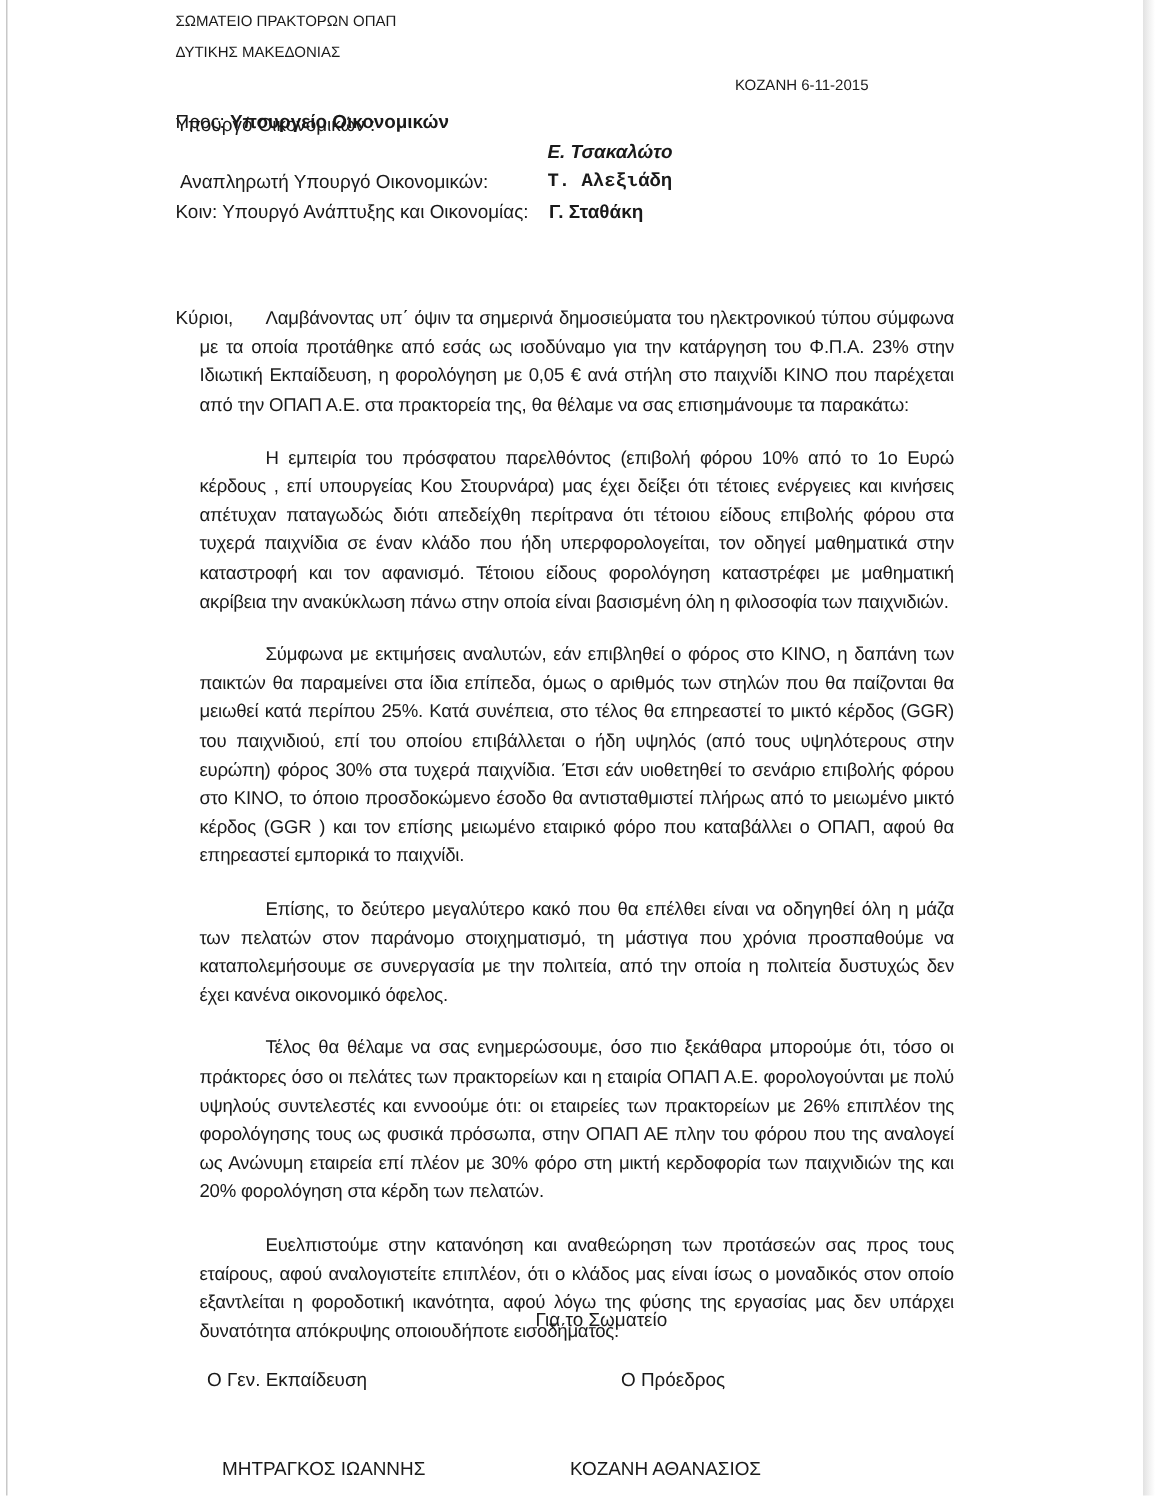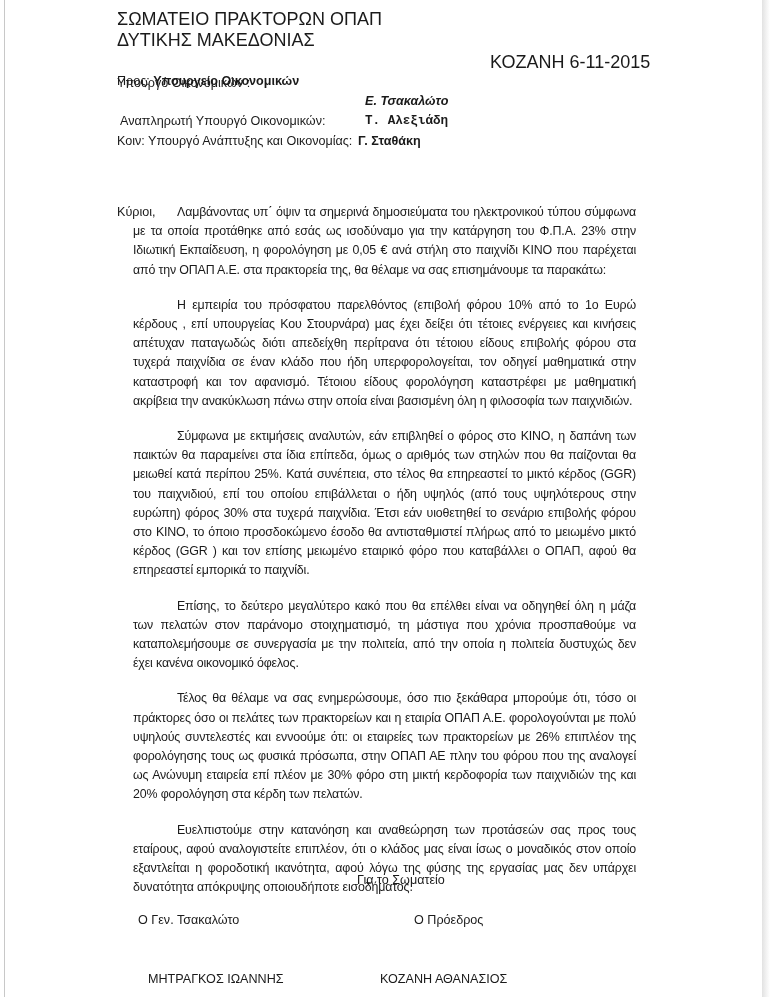--- a/index.html
+++ b/index.html
@@ -3,21 +3,21 @@
 <meta charset="utf-8">
 <style>
   html, body { margin: 0; padding: 0; background: #ffffff; }
   body { width: 770px; height: 997px; position: relative; overflow: hidden;
          font-family: "Liberation Sans", "DejaVu Sans", sans-serif; color: #1a1a1a; }
   .page-edge-left { position: absolute; left: 4px; top: 0; width: 1px; height: 997px; background: #c8c8c8; }
   .page-edge-right { position: absolute; left: 762px; top: 0; width: 8px; height: 997px;
          background: linear-gradient(to right, #e2e2e2, #f4f4f4 60%, #ffffff); }
   .doc { position: absolute; left: 117px; top: 0; width: 535px; font-size: 12.6px; }
   .line { position: absolute; white-space: nowrap; }
-  .hdr { font-size: 18px; }
+  .hdr { font-size: 10px; }
   .b { font-weight: bold; }
   .para { position: absolute; left: 0; width: 535px; text-align: justify; line-height: 19.2px;
           font-size: 12.4px; letter-spacing: -0.15px; }
   .para p { margin: 16px; text-indent: 44px; }
   .sig { position: absolute; white-space: nowrap; font-size: 12.6px; }
 </style>
 </head>
 <body>
 
 <div class="page-edge-left"></div>
@@ -30,32 +30,32 @@
   <div class="line hdr" style="left:373px; top:52px;">ΚΟΖΑΝΗ 6-11-2015</div>
 
   <div class="line" style="left:0; top:74px;">
     <span>Προς: </span><span class="b">Υπουργείο Οικονομικών</span>
   </div>
   <div class="line" style="left:0; top:76px;">Υπουργό Οικονομικών :</div>
   <div class="line b" style="left:248px; top:94px;font-style:italic;">Ε. Τσακαλώτο</div>
   <div class="line" style="left:3px; top:114px;">Αναπληρωτή Υπουργό Οικονομικών:</div>
   <div class="line b" style="left:248px; top:114px;font-family:Liberation Mono, monospace;">Τ. Αλεξιάδη</div>
   <div class="line" style="left:0; top:134px;">Κοιν: Υπουργό Ανάπτυξης και Οικονομίας:</div>
-  <div class="line b" style="left:241px; top:134px;">Γ. Σταθάκη</div>
+  <div class="line b" style="left:225px; top:134px;padding-left:24px;">Γ. Σταθάκη</div>
 
   <div class="line" style="left:0; top:173px;margin-top:32px;">Κύριοι,</div>
 
   <div class="para" style="top:187px;">
     <p>Λαμβάνοντας υπ΄ όψιν τα σημερινά δημοσιεύματα του ηλεκτρονικού τύπου σύμφωνα με τα οποία προτάθηκε από εσάς ως ισοδύναμο για την κατάργηση του Φ.Π.Α. 23% στην Ιδιωτική Εκπαίδευση, η φορολόγηση με 0,05 € ανά στήλη στο παιχνίδι ΚΙΝΟ που παρέχεται από την ΟΠΑΠ Α.Ε. στα πρακτορεία της, θα θέλαμε να σας επισημάνουμε τα παρακάτω:</p>
     <p>Η εμπειρία του πρόσφατου παρελθόντος (επιβολή φόρου 10% από το 1ο Ευρώ κέρδους , επί υπουργείας Κου Στουρνάρα) μας έχει δείξει ότι τέτοιες ενέργειες και κινήσεις απέτυχαν παταγωδώς διότι απεδείχθη περίτρανα ότι τέτοιου είδους επιβολής φόρου στα τυχερά παιχνίδια σε έναν κλάδο που ήδη υπερφορολογείται, τον οδηγεί μαθηματικά στην καταστροφή και τον αφανισμό. Τέτοιου είδους φορολόγηση καταστρέφει με μαθηματική ακρίβεια την ανακύκλωση πάνω στην οποία είναι βασισμένη όλη η φιλοσοφία των παιχνιδιών.</p>
     <p>Σύμφωνα με εκτιμήσεις αναλυτών, εάν επιβληθεί ο φόρος στο ΚΙΝΟ, η δαπάνη των παικτών θα παραμείνει στα ίδια επίπεδα, όμως ο αριθμός των στηλών που θα παίζονται θα μειωθεί κατά περίπου 25%. Κατά συνέπεια, στο τέλος θα επηρεαστεί το μικτό κέρδος (GGR) του παιχνιδιού, επί του οποίου επιβάλλεται ο ήδη υψηλός (από τους υψηλότερους στην ευρώπη) φόρος 30% στα τυχερά παιχνίδια. Έτσι εάν υιοθετηθεί το σενάριο επιβολής φόρου στο ΚΙΝΟ, το όποιο προσδοκώμενο έσοδο θα αντισταθμιστεί πλήρως από το μειωμένο μικτό κέρδος (GGR ) και τον επίσης μειωμένο εταιρικό φόρο που καταβάλλει ο ΟΠΑΠ, αφού θα επηρεαστεί εμπορικά το παιχνίδι.</p>
     <p>Επίσης, το δεύτερο μεγαλύτερο κακό που θα επέλθει είναι να οδηγηθεί όλη η μάζα των πελατών στον παράνομο στοιχηματισμό, τη μάστιγα που χρόνια προσπαθούμε να καταπολεμήσουμε σε συνεργασία με την πολιτεία, από την οποία η πολιτεία δυστυχώς δεν έχει κανένα οικονομικό όφελος.</p>
     <p>Τέλος θα θέλαμε να σας ενημερώσουμε, όσο πιο ξεκάθαρα μπορούμε ότι, τόσο οι πράκτορες όσο οι πελάτες των πρακτορείων και η εταιρία ΟΠΑΠ Α.Ε. φορολογούνται με πολύ υψηλούς συντελεστές και εννοούμε ότι: οι εταιρείες των πρακτορείων με 26% επιπλέον της φορολόγησης τους ως φυσικά πρόσωπα, στην ΟΠΑΠ ΑΕ πλην του φόρου που της αναλογεί ως Ανώνυμη εταιρεία επί πλέον με 30% φόρο στη μικτή κερδοφορία των παιχνιδιών της και 20% φορολόγηση στα κέρδη των πελατών.</p>
     <p>Ευελπιστούμε στην κατανόηση και αναθεώρηση των προτάσεών σας προς τους εταίρους, αφού αναλογιστείτε επιπλέον, ότι ο κλάδος μας είναι ίσως ο μοναδικός στον οποίο εξαντλείται η φοροδοτική ικανότητα, αφού λόγω της φύσης της εργασίας μας δεν υπάρχει δυνατότητα απόκρυψης οποιουδήποτε εισοδήματος.</p>
   </div>
 
   <div class="sig" style="left:240px; top:873px;text-align:center;">Για το Σωματείο</div>
-  <div class="sig" style="left:21px; top:913px;">Ο Γεν. Τσακαλώτο</div>
+  <div class="sig" style="left:21px; top:913px;">Ο Γεν. Εκπαίδευση</div>
   <div class="sig" style="left:297px; top:913px;">Ο Πρόεδρος</div>
   <div class="sig" style="left:31px; top:972px;">ΜΗΤΡΑΓΚΟΣ ΙΩΑΝΝΗΣ</div>
   <div class="sig" style="left:263px; top:972px;">ΚΟΖΑΝΗ ΑΘΑΝΑΣΙΟΣ</div>
 
 </div>
 
 </body></html>

